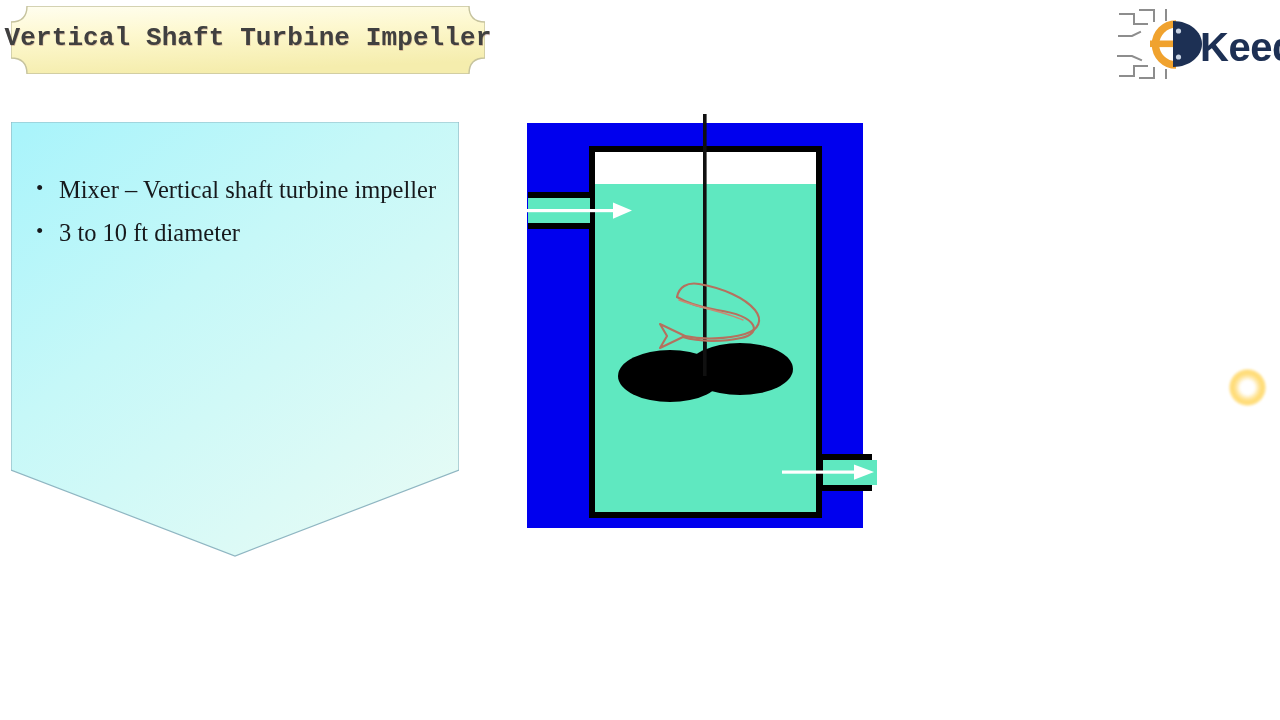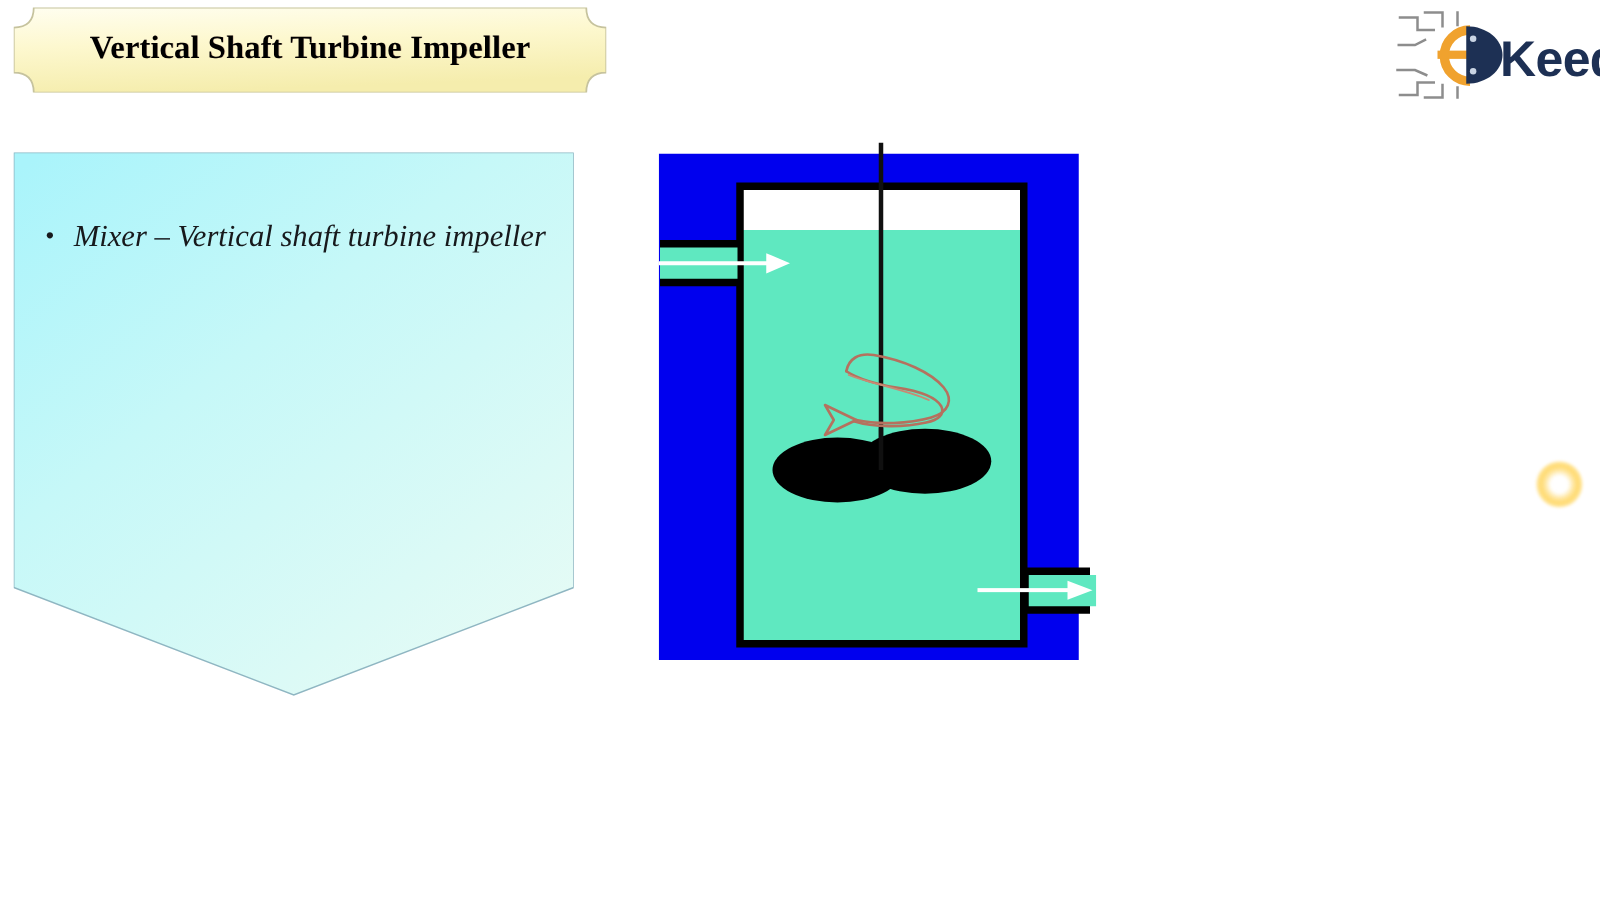--- a/index.html
+++ b/index.html
@@ -33,37 +33,36 @@
   }
   #title-text {
     position: absolute;
     left: 0;
     top: 0;
     width: 474px;
     height: 64px;
     display: flex;
     align-items: center;
     justify-content: center;
-    font-family: Liberation Serif, serif;
+    font-family: Liberation Mono, monospace;
     font-size: 26px;
     font-weight: bold;
-    color: #000000;
+    color: #404040;
     letter-spacing: 0.1px;
     text-shadow: 0.5px 0.5px 0 rgba(120,30,30,0.25);
     white-space: nowrap;
   }
 
   
   #bullet-panel {
     position: absolute;
     left: 11px;
     top: 122px;
     width: 448px;
     height: 435px;
-    font-style: italic;
   }
   #bullet-panel .panel-svg {
     position: absolute;
     left: 0;
     top: 0;
     width: 448px;
     height: 435px;
   }
   #bullet-list {
     position: absolute;
@@ -167,20 +166,21 @@
         <stop offset="0%" stop-color="#aaf4fb"></stop>
         <stop offset="40%" stop-color="#c6f8f8"></stop>
         <stop offset="100%" stop-color="#e6fbf5"></stop>
       </linearGradient>
     </defs>
     <path d="M 0,0 L 448,0 L 448,348 L 224,434 L 0,348 Z" fill="url(#panelGrad)" stroke="#8fb6c2" stroke-width="1.2"></path>
   </svg>
 
   <ul id="bullet-list">
     <li>Mixer – Vertical shaft turbine impeller</li>
+    <li>3 to 10 ft diameter</li>
   </ul>
 </div>
 
 <div id="diagram">
   <svg width="350" height="420" viewBox="0 0 350 420">
 
     <rect x="0" y="9" width="336" height="405" fill="#0000ee"></rect>
 
     <rect x="62" y="32" width="233" height="372" fill="#000000"></rect>
 

